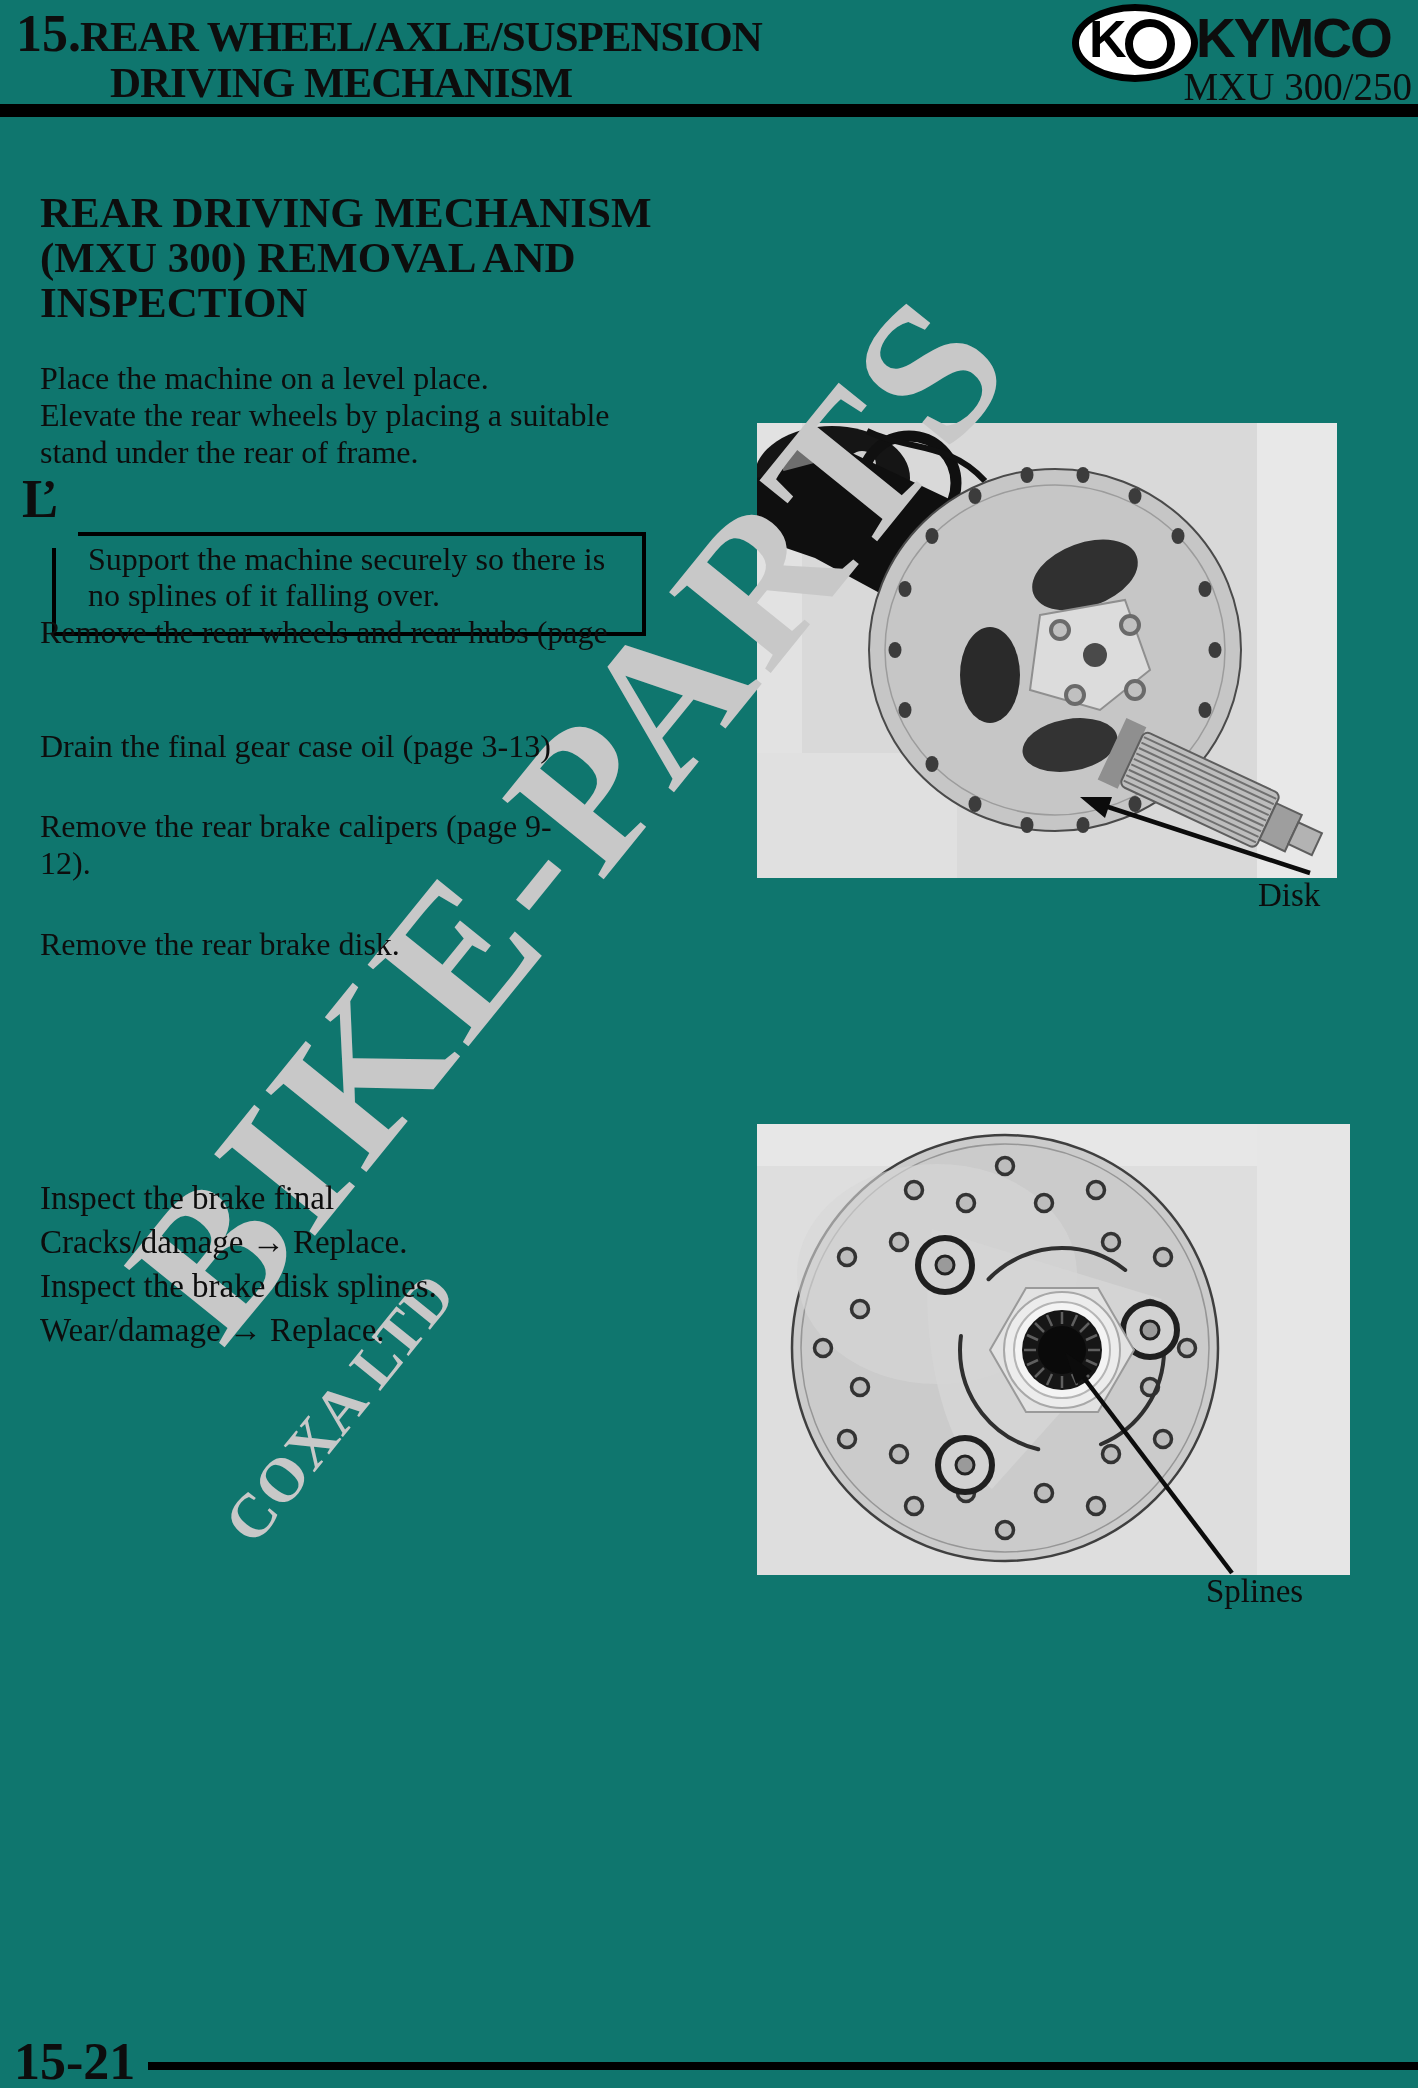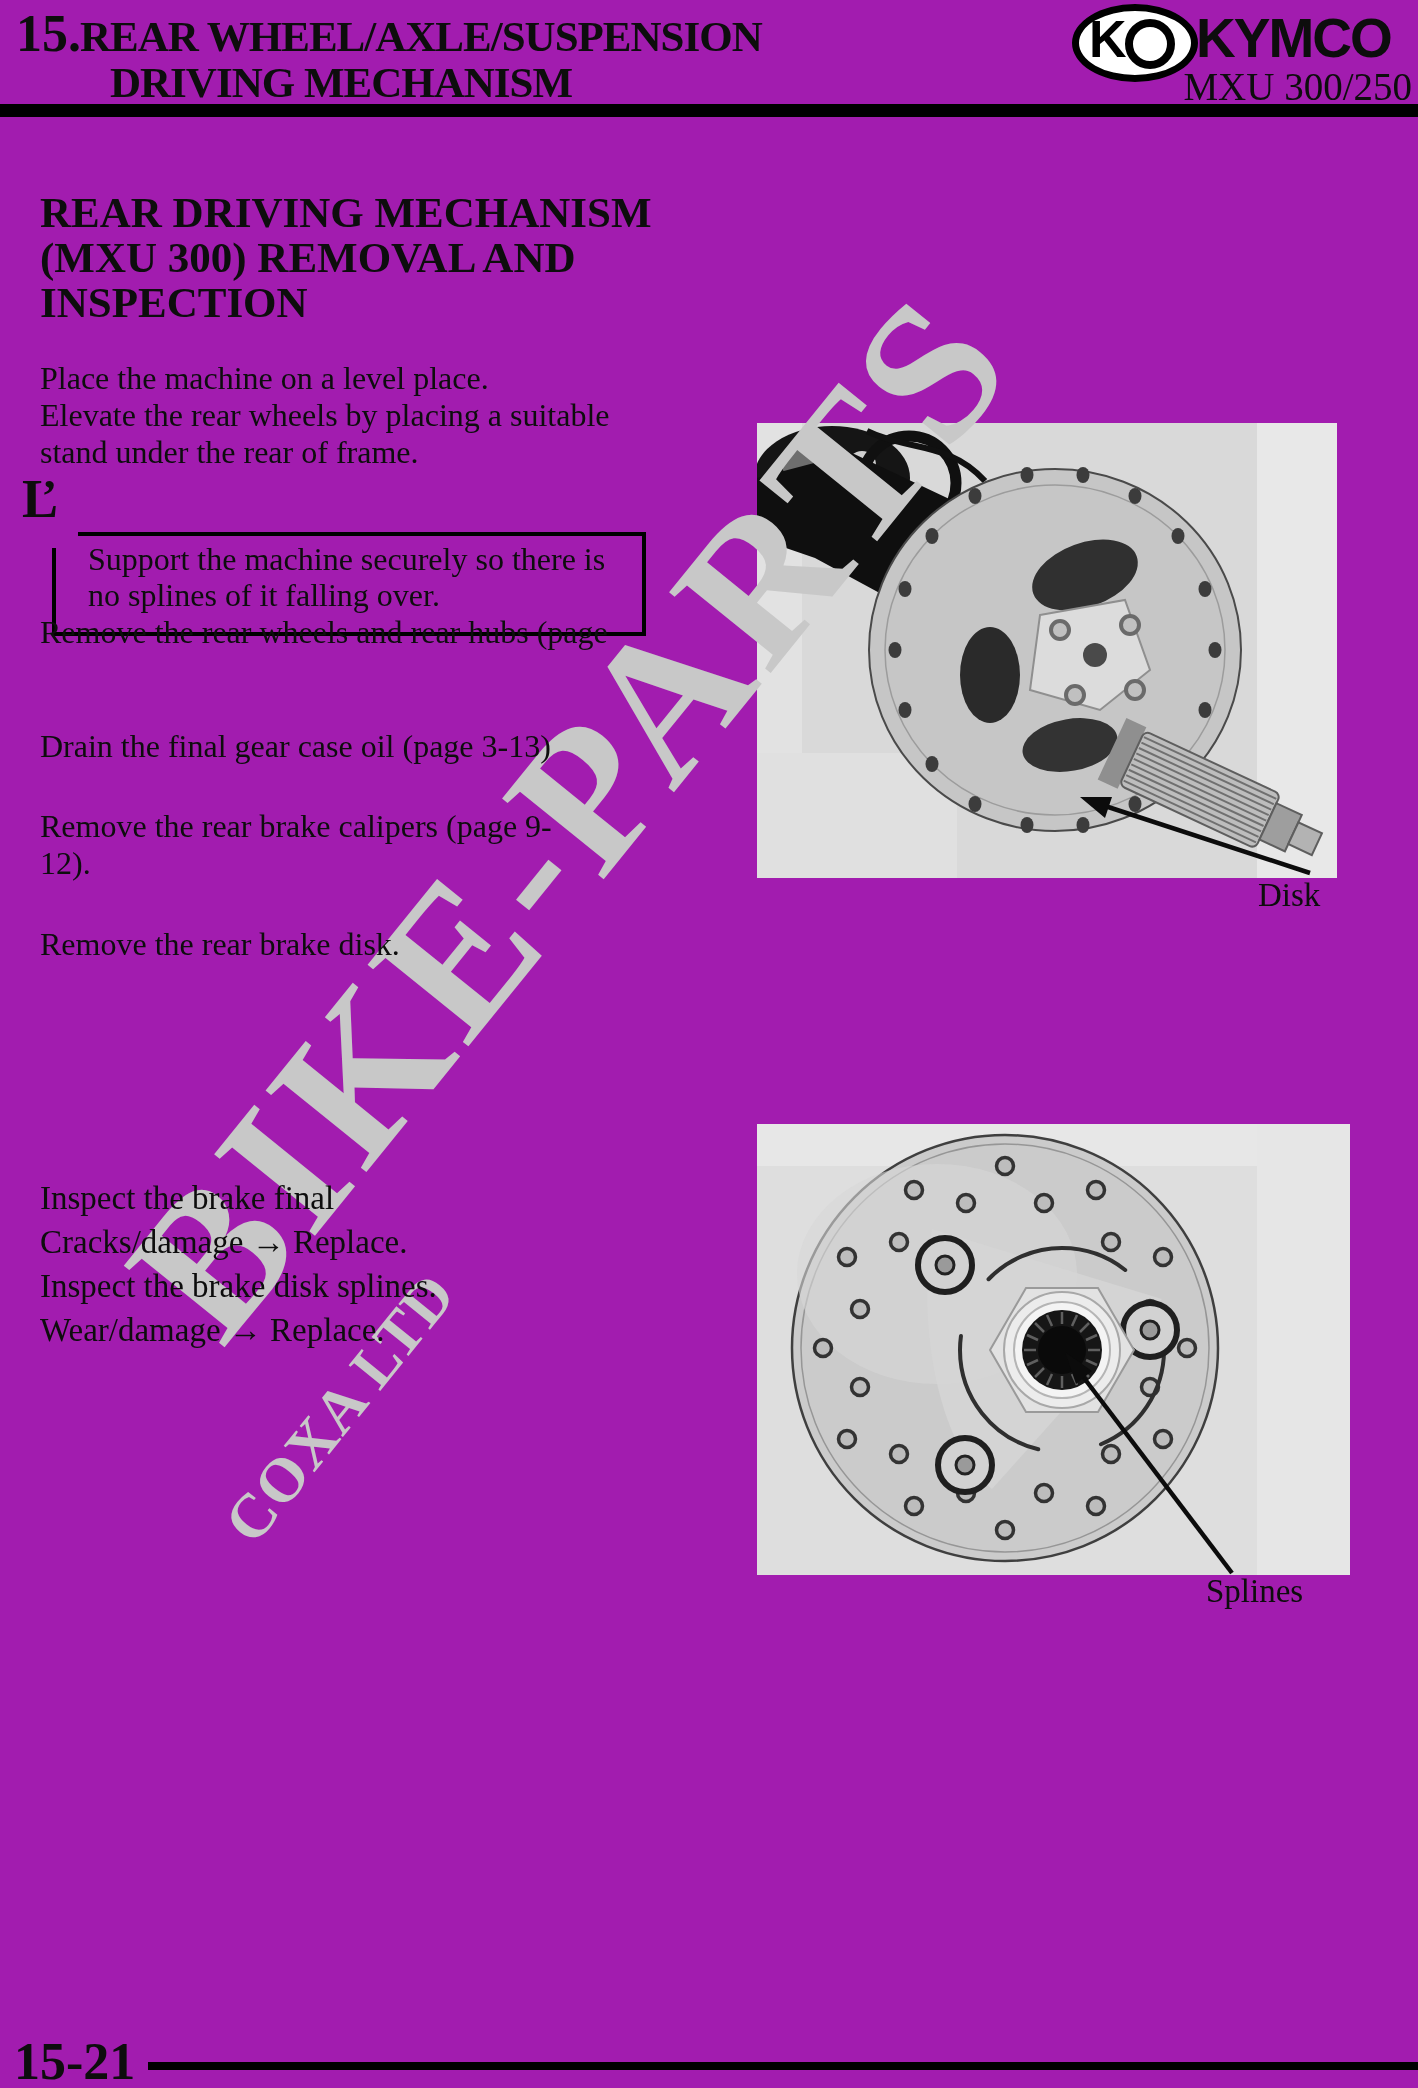--- a/index.html
+++ b/index.html
@@ -1,16 +1,16 @@
 <!DOCTYPE html>
 <html><head>
 <meta charset="utf-8">
 <style>
   html,body{margin:0;padding:0;background:#ffffff;}
-  #page{position:relative;width:1418px;height:2088px;background:#a21caf;overflow:hidden;
+  #page{position:relative;width:1418px;height:2088px;background:#0f766e;overflow:hidden;
         font-family:"Liberation Serif", serif;color:#0d0d0d;}
   .abs{position:absolute;}
   
   #chapter-num{left:16px;top:4px;font-size:52px;font-weight:bold;z-index:3;}
   #title-line1{left:80px;top:12px;font-size:43px;font-weight:bold;letter-spacing:-1px;z-index:3;}
   #title-line2{left:110px;top:58px;font-size:43px;font-weight:bold;letter-spacing:-1px;z-index:3;}
   #logo{left:1072px;top:4px;width:112px;height:64px;border:7px solid #000;border-radius:50%;z-index:3;background:#fff;}
   #logo-k{position:absolute;left:10px;top:-2px;font-family:"Liberation Sans",sans-serif;font-weight:bold;font-size:52px;color:#000;}
   #logo-ring{position:absolute;left:46px;top:8px;width:34px;height:34px;border:8px solid #000;border-radius:50%;}
   #brand{left:1196px;top:6px;font-family:"Liberation Sans",sans-serif;font-weight:bold;font-size:55px;letter-spacing:-2px;z-index:3;}

